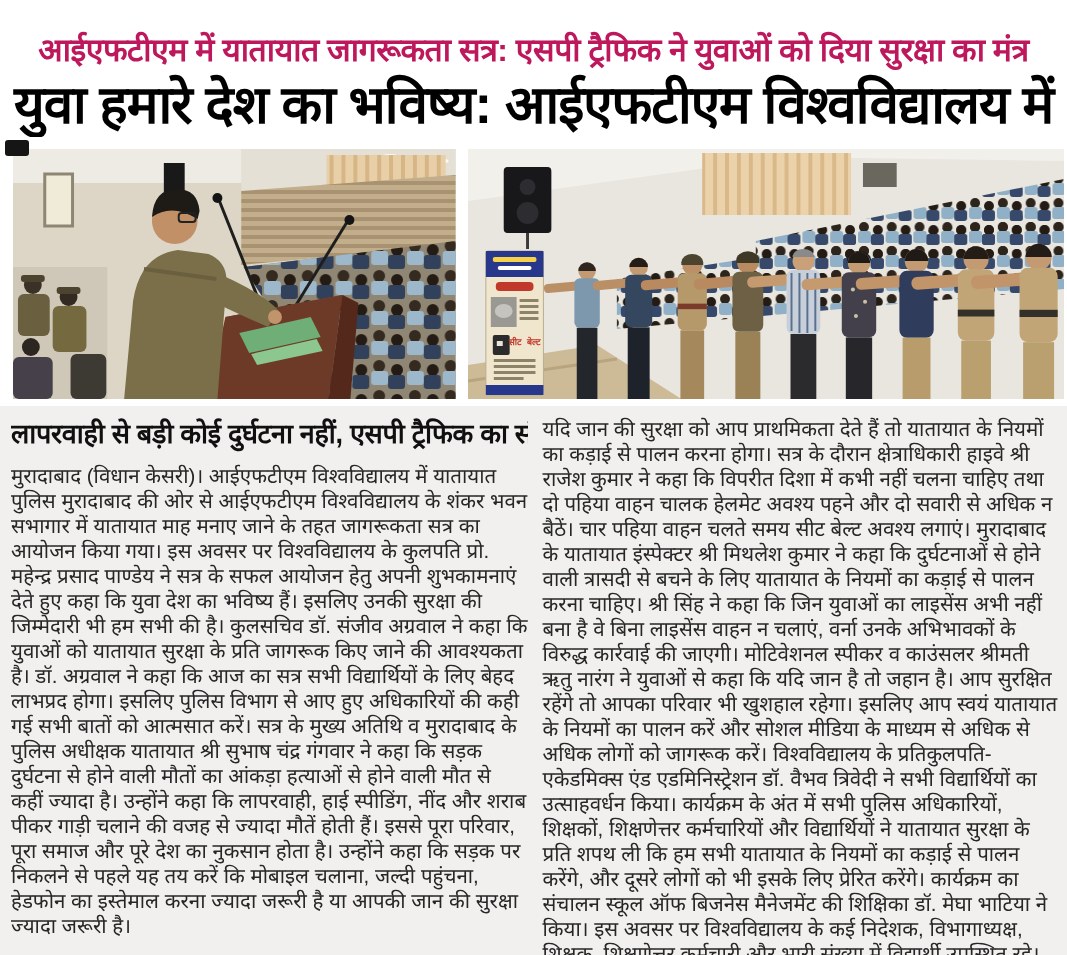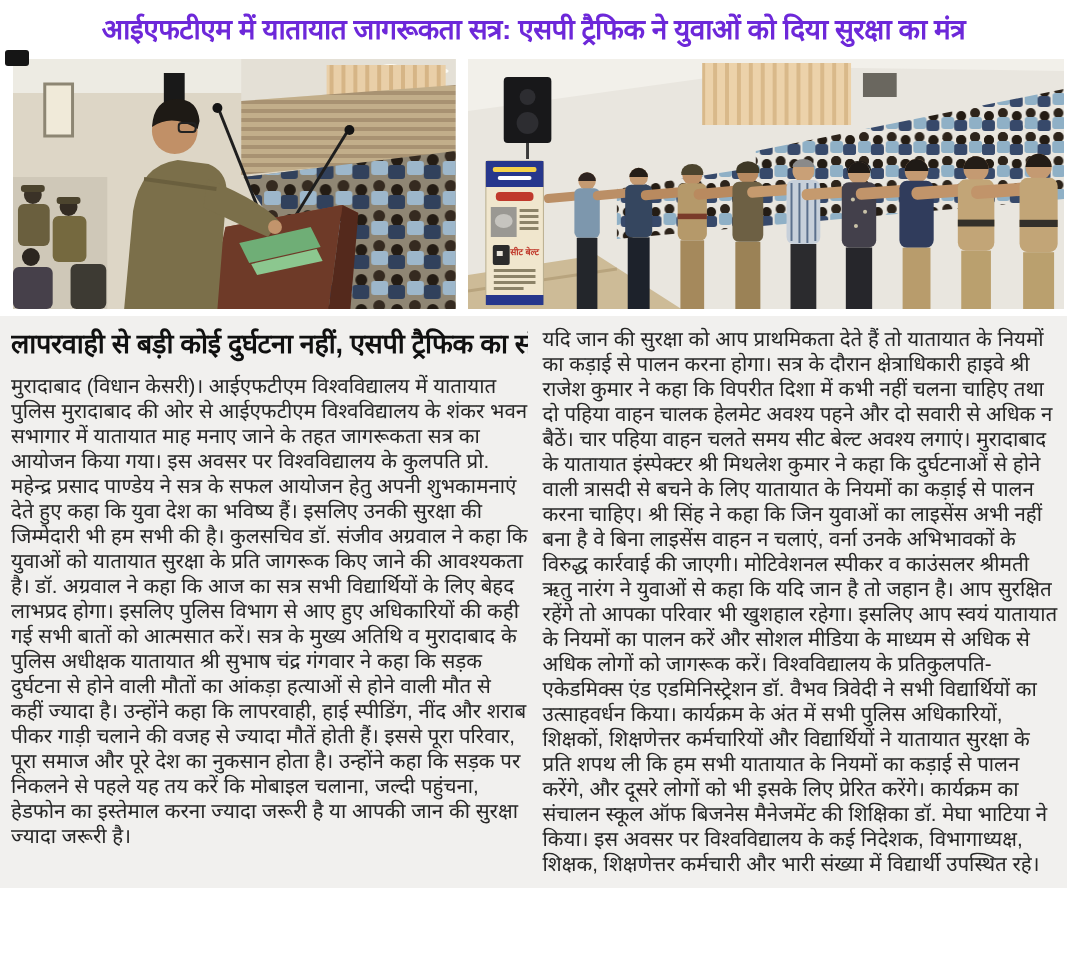--- a/index.html
+++ b/index.html
@@ -1,32 +1,32 @@
 <!DOCTYPE html>
 <html lang="hi"><head>
 <meta charset="utf-8">
 <style>
   html,body{margin:0;padding:0;}
   body{
     width:1067px;height:955px;overflow:hidden;background:#ffffff;
     font-family:"Liberation Sans","DejaVu Sans",sans-serif;color:#111;
   }
   .kicker{
-    font-size:28px;font-weight:800;letter-spacing:-0.5px;color:#6d28d9;
+    font-size:32px;font-weight:800;letter-spacing:-0.5px;color:#be185d;
     text-align:center;white-space:nowrap;overflow:hidden;
-    padding:9px 6px 0 6px;
+    padding:27px 6px 0 6px;
   }
   .headline{
     margin:4px 4px 6px 4px;text-align:center;color:#000;
     font-size:53px;font-weight:800;line-height:1.18;letter-spacing:-1px;
   }
   .headline .hl{display:block;white-space:nowrap;overflow:hidden;}
   .photos{
     position:relative;display:flex;gap:12px;
-    padding:6px 3px 0 13px;height:250px;
+    padding:6px 3px 0 13px;height:250px;font-family:Liberation Mono, monospace;
   }
   .photos .corner-chip{
     position:absolute;left:5px;top:-3px;width:24px;height:16px;
     background:#151515;border-radius:3px;
   }
   svg.photo{height:250px;display:block;}
   svg.photo-left{width:446px;}
   svg.photo-right{width:601px;}
   .content{
     margin-top:7px;background:#f1f0ee;
@@ -45,20 +45,21 @@
   .col-right .bodytext{margin-top:8px;}
 </style>
 </head>
 <body>
 
 <div class="page">
 
   <div class="kicker">आईएफटीएम में यातायात जागरूकता सत्र: एसपी ट्रैफिक ने युवाओं को दिया सुरक्षा का मंत्र</div>
 
   <h1 class="headline">
+    <span class="hl">युवा हमारे देश का भविष्य: आईएफटीएम विश्वविद्यालय में</span>
   </h1>
 
   <div class="photos">
     <div class="corner-chip"></div>
 
     <svg class="photo photo-left" viewBox="0 0 446 250" preserveAspectRatio="none" aria-hidden="true">
       <defs>
         <pattern id="crowdL" width="36" height="30" patternUnits="userSpaceOnUse">
           <circle cx="9" cy="7" r="6" fill="#352a20"></circle>
           <rect x="1" y="12" width="17" height="14" rx="3" fill="#9db7cb"></rect>

